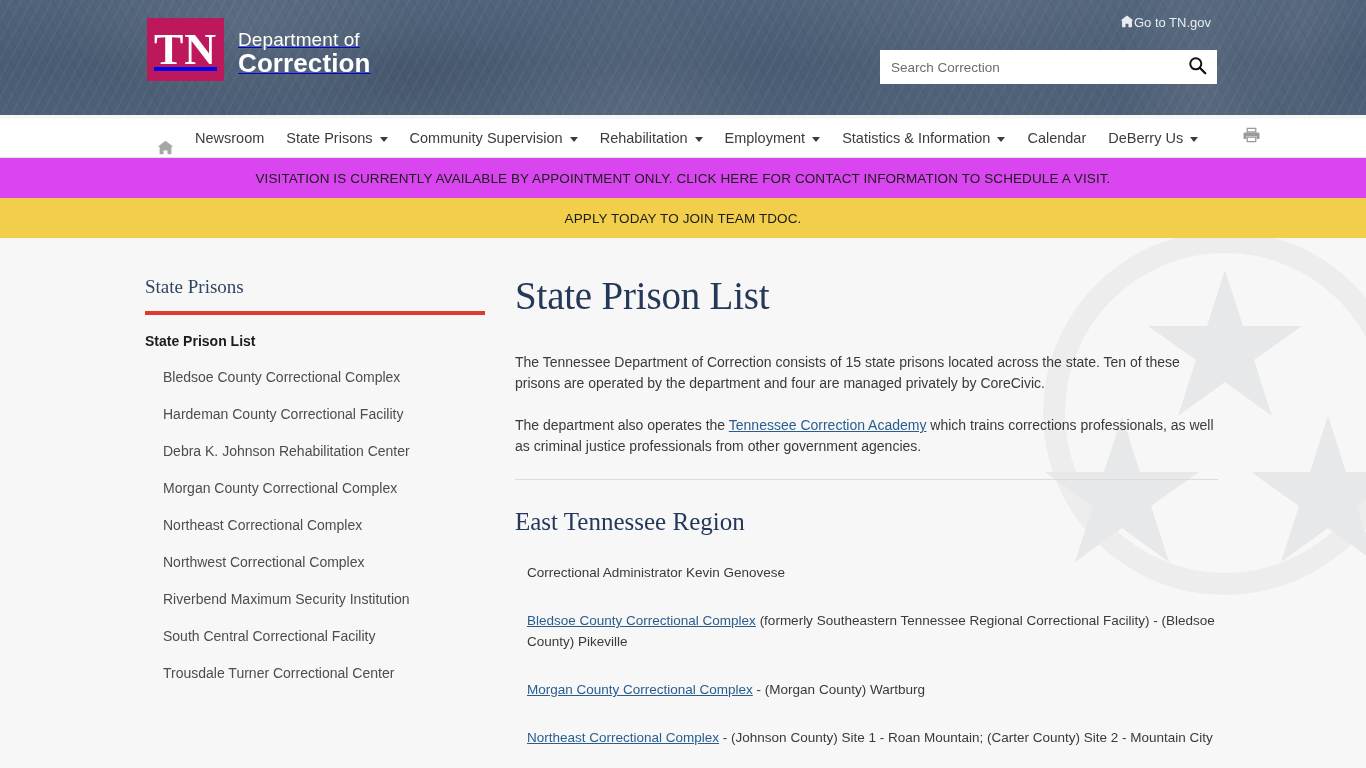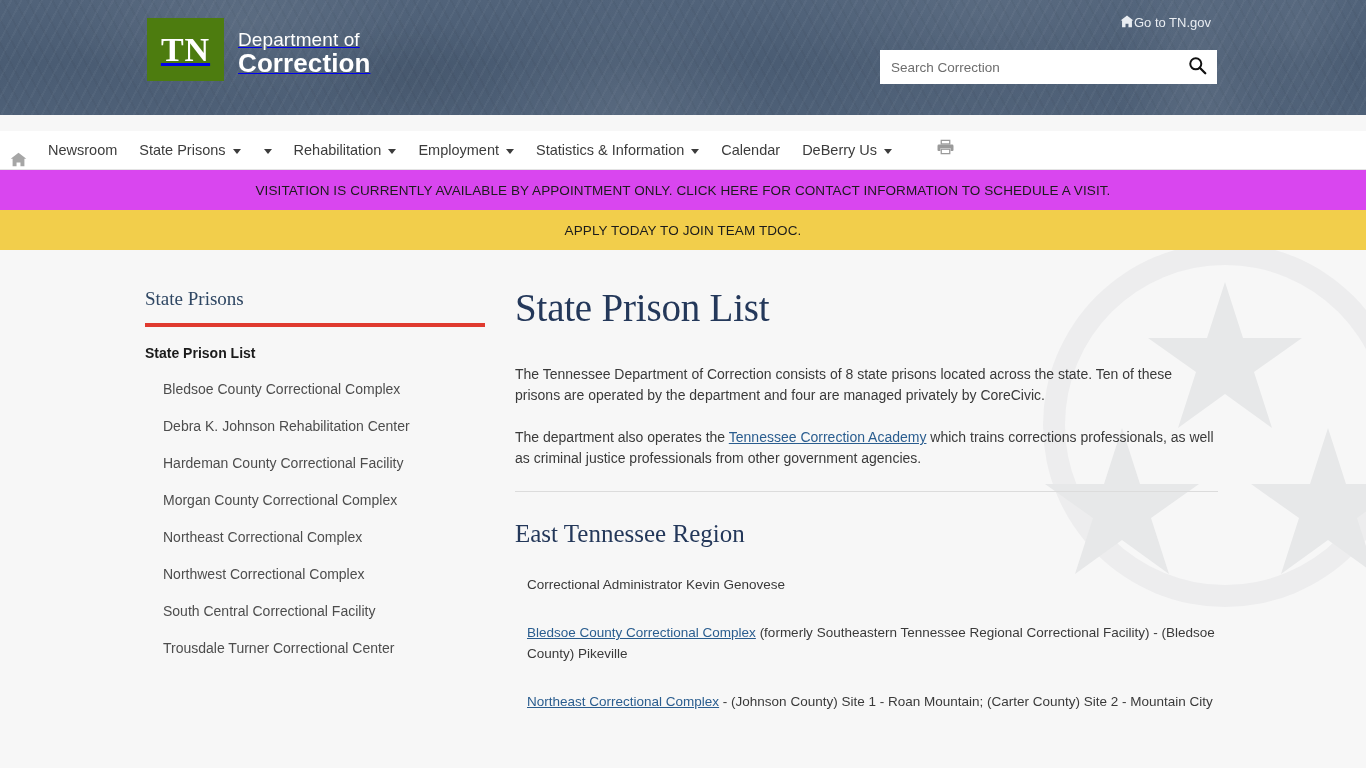--- a/index.html
+++ b/index.html
@@ -46,25 +46,25 @@
   }
 
   
   .logo-wrap {
     position: absolute; left: 147px; top: 18px;
     display: flex; align-items: flex-end; gap: 14px;
   }
   .tn-mark { width: 77px; }
   .tn-square {
     width: 77px; height: 63px;
-    background: #4d7c0f;
+    background: #be185d;
     display: flex; align-items: center; justify-content: center;
     font-family: "Liberation Serif", serif;
     color: #ffffff;
-    font-size: 34px;
+    font-size: 44px;
     font-weight: 700;
     letter-spacing: 1px;
     line-height: 1;
   }
   .tn-stripe-white { height: 5px; background: #ffffff; }
   .tn-stripe-blue  { height: 8px; background: #16366b; }
   .dept-text {
     color: #ffffff;
     line-height: 1.05;
     padding-bottom: 4px;
@@ -109,23 +109,24 @@
   }
 
   
   .navbar {
     height: 39px;
     background: #ffffff;
     border-bottom: 1px solid #e3e3e3;
     position: relative;
   }
   .nav-inner {
-    width: 1366px; margin: 16px auto;
+    width: 1366px; margin: 4px auto;
     height: 39px;
     display: flex; align-items: center;
+    padding-left: 147px;
     gap: 0;
   }
   .nav-item {
     display: flex; align-items: center; gap: 6px;
     font-size: 14.5px;
     color: #3c3c3c;
     padding: 0 11px;
     height: 39px;
     line-height: 39px;
     text-decoration: none;
@@ -311,20 +312,21 @@
     </a>
 
     <a class="nav-item" href="#">
         <span>Newsroom</span>
       </a>
       <a class="nav-item" href="#">
         <span>State Prisons</span>
         <span class="caret"></span>
       </a>
       <a class="nav-item" href="#">
+        <span>Community Supervision</span>
         <span class="caret"></span>
       </a>
       <a class="nav-item" href="#">
         <span>Rehabilitation</span>
         <span class="caret"></span>
       </a>
       <a class="nav-item" href="#">
         <span>Employment</span>
         <span class="caret"></span>
       </a>
@@ -379,44 +381,46 @@
   </div>
 
   <div class="body-inner">
 
     <aside class="sidebar">
       <div class="sidebar-title">State Prisons</div>
       <div class="sidebar-rule"></div>
       <a class="sidebar-head-link" href="#">State Prison List</a>
       <div id="sidebar-items">
           <a class="sidebar-sub" href="#">Bledsoe County Correctional Complex</a>
+          <a class="sidebar-sub" href="#">Hardeman County Correctional Facility</a>
           <a class="sidebar-sub" href="#">Debra K. Johnson Rehabilitation Center</a>
-          <a class="sidebar-sub" href="#">Hardeman County Correctional Facility</a>
           <a class="sidebar-sub" href="#">Morgan County Correctional Complex</a>
           <a class="sidebar-sub" href="#">Northeast Correctional Complex</a>
           <a class="sidebar-sub" href="#">Northwest Correctional Complex</a>
+          <a class="sidebar-sub" href="#">Riverbend Maximum Security Institution</a>
           <a class="sidebar-sub" href="#">South Central Correctional Facility</a>
           <a class="sidebar-sub" href="#">Trousdale Turner Correctional Center</a>
         </div>
     </aside>
 
     <main class="main">
       <h1 class="page-title">State Prison List</h1>
 
-      <p class="para">The Tennessee Department of Correction consists of 8 state prisons located across the state.  Ten of these prisons are operated by the department and four are managed privately by CoreCivic.</p>
+      <p class="para">The Tennessee Department of Correction consists of 15 state prisons located across the state.  Ten of these prisons are operated by the department and four are managed privately by CoreCivic.</p>
 
       <p class="para"><span>The department also operates the </span><a class="ilink" href="#">Tennessee Correction Academy</a><span> which trains corrections professionals, as well as criminal justice professionals from other government agencies.</span></p>
 
       <hr class="hr">
 
       <h2 class="section-title">East Tennessee Region</h2>
 
       <p class="entry">Correctional Administrator Kevin Genovese</p>
 
       <div id="region-entries">
           <p class="entry"><a class="ilink" href="#">Bledsoe County Correctional Complex</a><span> (formerly Southeastern Tennessee Regional Correctional Facility) - (Bledsoe County) Pikeville</span></p>
+          <p class="entry"><a class="ilink" href="#">Morgan County Correctional Complex</a><span> - (Morgan County) Wartburg</span></p>
           <p class="entry"><a class="ilink" href="#">Northeast Correctional Complex</a><span> - (Johnson County) Site 1 - Roan Mountain; (Carter County) Site 2 - Mountain City</span></p>
         </div>
 
     </main>
 
   </div>
 </div>
 
 </body></html>

